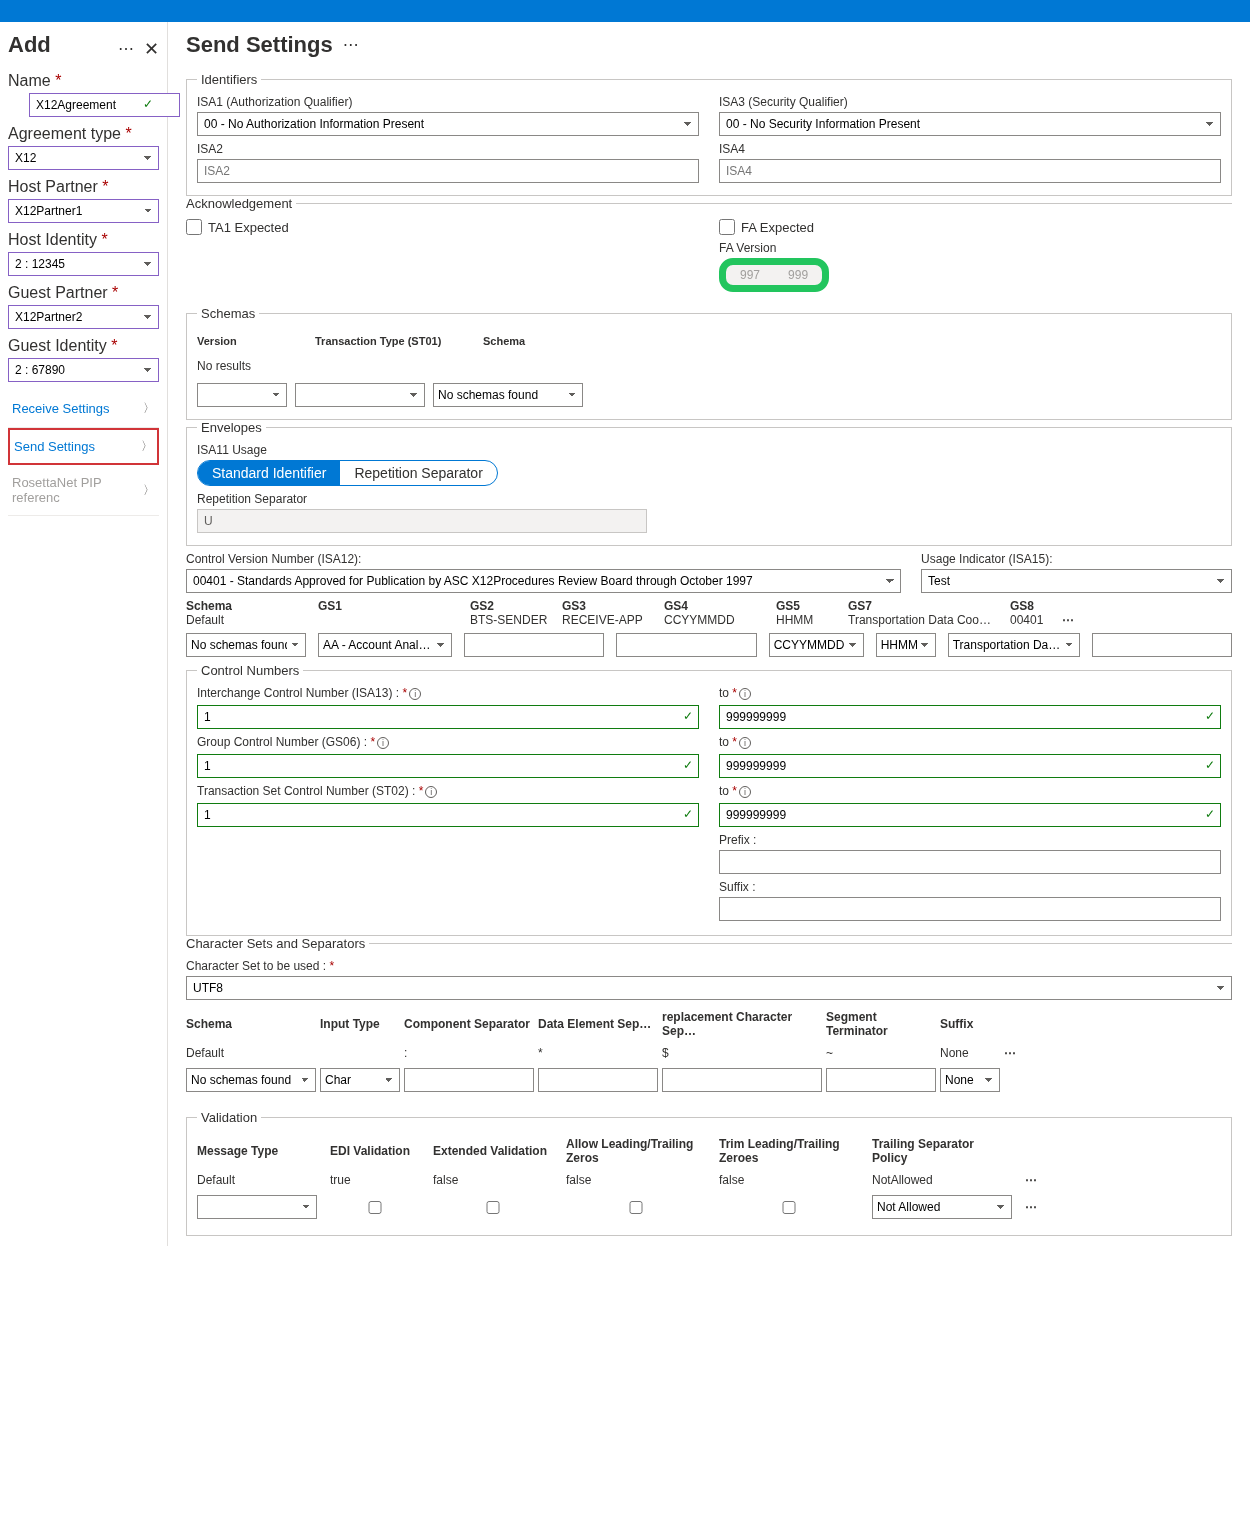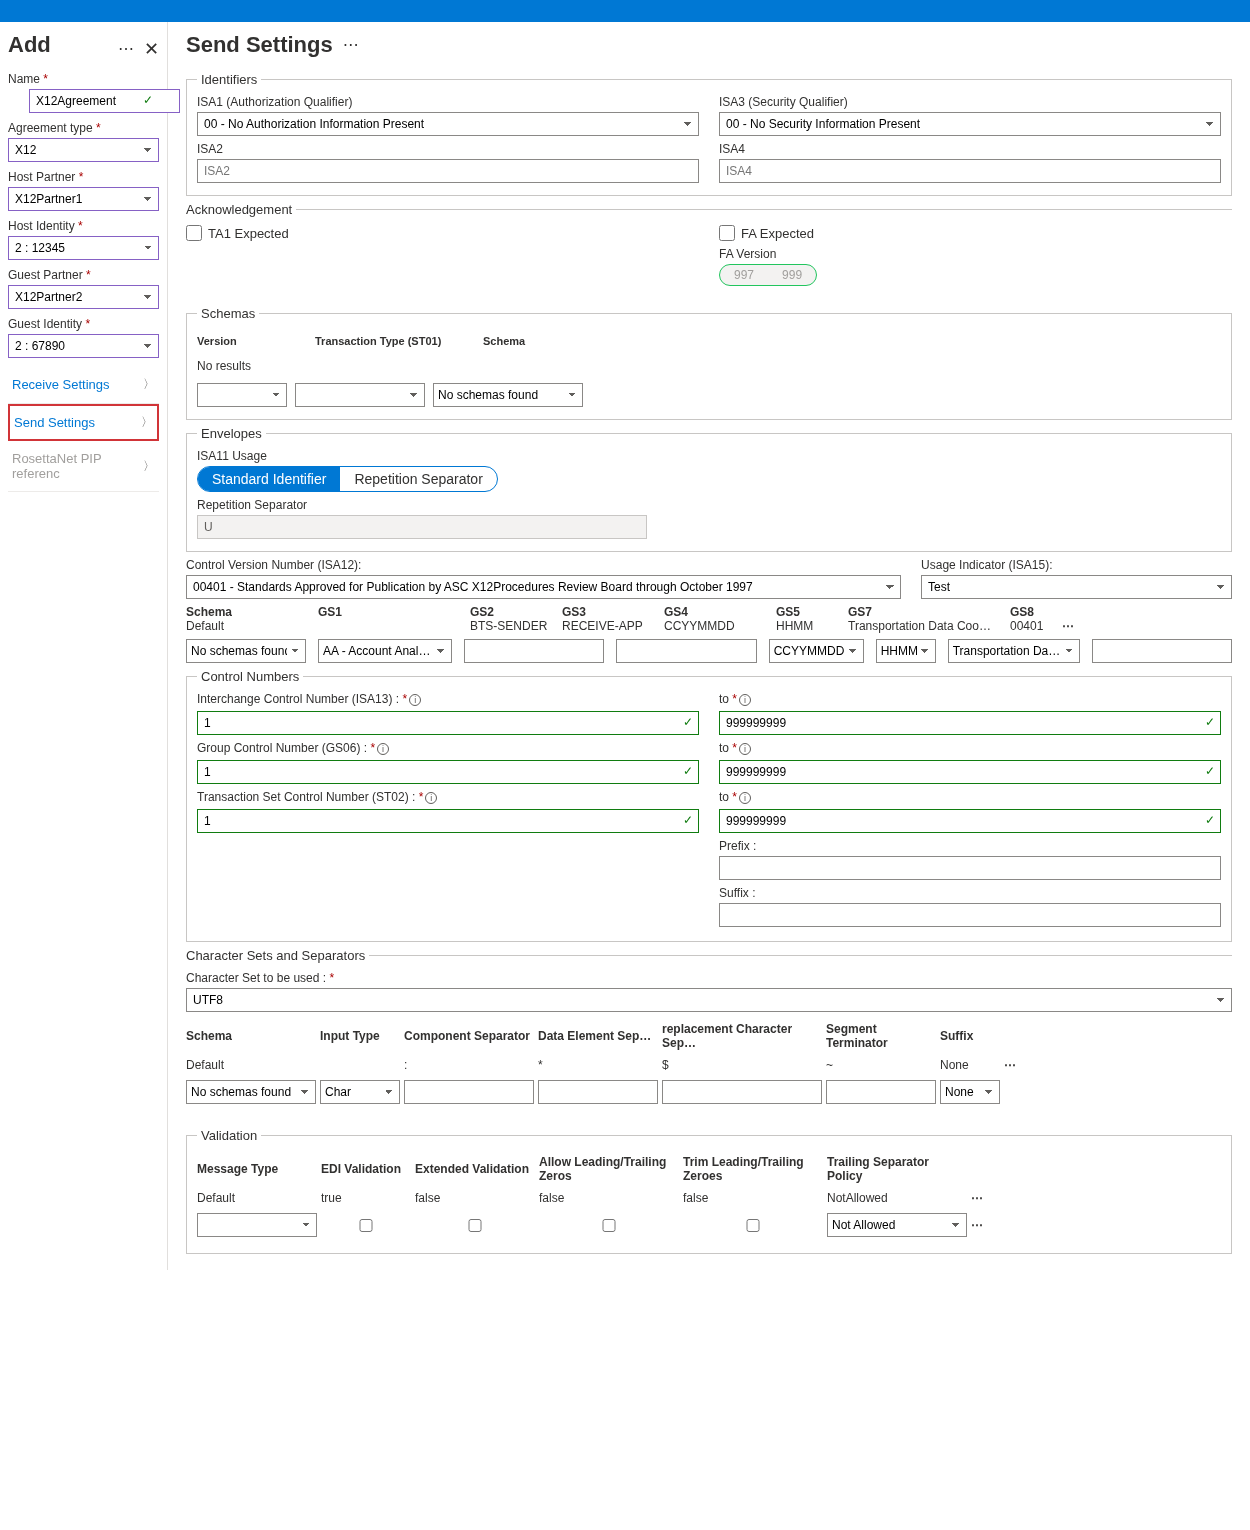--- a/index.html
+++ b/index.html
@@ -6,65 +6,65 @@
 body{font-size:13px;color:#323130;background:#fff}
 .top-bar{height:22px;background:#0078d4}
 .page{display:flex}
 .sidebar{width:168px;padding:10px 8px;border-right:1px solid #e1dfdd}
 .side-head{display:flex;align-items:flex-end;justify-content:space-between;margin-bottom:14px}
 .side-title{font-size:22px;font-weight:600}
 .side-actions{display:flex;gap:10px;align-items:center}
 .dots{font-size:16px;line-height:1}
 .x-close{font-size:18px;line-height:1;cursor:pointer}
 .fld{margin-bottom:8px}
-.fld-label{font-size:12px;margin-bottom:3px;display:block}
+.fld-label{font-size:16px;margin-bottom:3px;display:block}
 .req::after{content:" *";color:#a80000}
 .sel,.inp{width:100%;height:24px;border:1px solid #8a8886;padding:0 6px;font-size:12px;background:#fff}
 .sel{appearance:none;padding-right:20px;background-image:linear-gradient(45deg,transparent 50%,#605e5c 50%),linear-gradient(135deg,#605e5c 50%,transparent 50%);background-position:right 10px center,right 6px center;background-size:4px 4px;background-repeat:no-repeat}
 .sidebar .sel{border-color:#8661c5}
 .sel.ok,.inp.ok{border-color:#107c10;background-image:none}
 .ok-wrap{position:relative}
 .ok-wrap::after{content:"✓";position:absolute;right:6px;top:4px;color:#107c10;font-size:12px}
 .nav-item{display:flex;justify-content:space-between;align-items:center;padding:10px 4px;font-size:13px;color:#0078d4;cursor:pointer;border-bottom:1px solid #edebe9}
 .nav-item.dim{color:#a19f9d}
 .nav-item.active{border:2px solid #d13438;padding:8px 4px}
 .chev{color:#605e5c;font-size:12px}
 .main{flex:1;padding:10px 18px}
 .page-title{display:flex;align-items:center;gap:10px;margin-bottom:14px}
 .page-title h1{font-size:22px;font-weight:600}
-fieldset{border:1px solid #c8c6c4;border-left:none;border-right:none;border-bottom:none;padding:8px 0 14px;margin-bottom:6px}
+fieldset{border:1px solid #c8c6c4;border-left:none;border-right:none;border-bottom:none;padding:8px 0 14px;}
 fieldset.box{border:1px solid #c8c6c4;padding:8px 10px 12px}
 legend{font-size:13px;padding:0 4px 0 0;color:#323130}
 .box legend{padding:0 4px}
 .row{display:flex;gap:20px}
 .col{flex:1}
 .lbl{font-size:12px;margin-bottom:3px;display:block}
 .chk{display:flex;align-items:center;gap:6px;font-size:13px}
 .chk input{width:16px;height:16px}
 .fa-ver{margin-top:6px}
-.toggle{display:inline-flex;border:1px solid #22c55e;border-radius:14px;overflow:hidden;background:#f3f2f1}
+.toggle{display:inline-flex;border:7px solid #22c55e;border-radius:14px;overflow:hidden;background:#f3f2f1}
 .toggle span{padding:3px 14px;font-size:12px;color:#a19f9d}
 .tbl-head{display:flex;font-weight:600;font-size:11px;padding:6px 0;gap:28px}
 .no-res{padding:6px 0;font-size:12px}
 .schema-selects{display:flex;gap:8px;margin-top:4px}
 .pill-group{display:inline-flex;border:1px solid #0078d4;border-radius:14px;overflow:hidden;margin-bottom:6px}
 .pill{padding:4px 14px;font-size:14px;cursor:pointer}
 .pill.on{background:#0078d4;color:#fff}
 .disabled-inp{background:#f3f2f1;border:1px solid #c8c6c4;height:24px;padding:0 6px;font-size:12px;color:#605e5c;width:450px}
 .env-row{display:flex;gap:12px;align-items:center;font-size:12px}
 .env-head{font-weight:600}
 .env-cell{overflow:hidden;text-overflow:ellipsis;white-space:nowrap}
 .c-sch{width:120px}.c-gs1{width:140px}.c-gs2{width:80px}.c-gs3{width:90px}.c-gs4{width:100px}.c-gs5{width:60px}.c-gs7{width:150px}.c-gs8{width:40px}
 .more{font-weight:bold;letter-spacing:1px}
 .cn-row{display:flex;gap:20px;margin-bottom:2px}
 .cn-col{flex:1}
 .info{display:inline-block;width:12px;height:12px;border:1px solid #605e5c;border-radius:50%;font-size:9px;text-align:center;line-height:11px;color:#605e5c;margin-left:2px}
 .char-head,.char-row{display:grid;grid-template-columns:130px 80px 130px 120px 160px 110px 60px 20px;gap:4px;font-size:12px;padding:4px 0;align-items:center}
 .char-head{font-weight:600}
-.val-head,.val-row{display:grid;grid-template-columns:120px 90px 120px 140px 140px 140px 20px;gap:4px;font-size:12px;padding:4px 0;align-items:center}
+.val-head,.val-row{display:grid;grid-template-columns:120px 90px 120px 140px 140px 140px 20px;gap:13px;font-size:12px;padding:4px 0;align-items:center}
 .val-head{font-weight:600}
 .sm-sel{height:24px;border:1px solid #8a8886;font-size:12px;padding:0 18px 0 4px;appearance:none;background:#fff;background-image:linear-gradient(45deg,transparent 50%,#605e5c 50%),linear-gradient(135deg,#605e5c 50%,transparent 50%);background-position:right 10px center,right 6px center;background-size:4px 4px;background-repeat:no-repeat}
 .sm-inp{height:24px;border:1px solid #8a8886;font-size:12px;padding:0 4px;width:100%}
 .mt6{margin-top:6px}
 </style>
 </head>
 <body>
 
 <div class="top-bar"></div>
 <div class="page">

